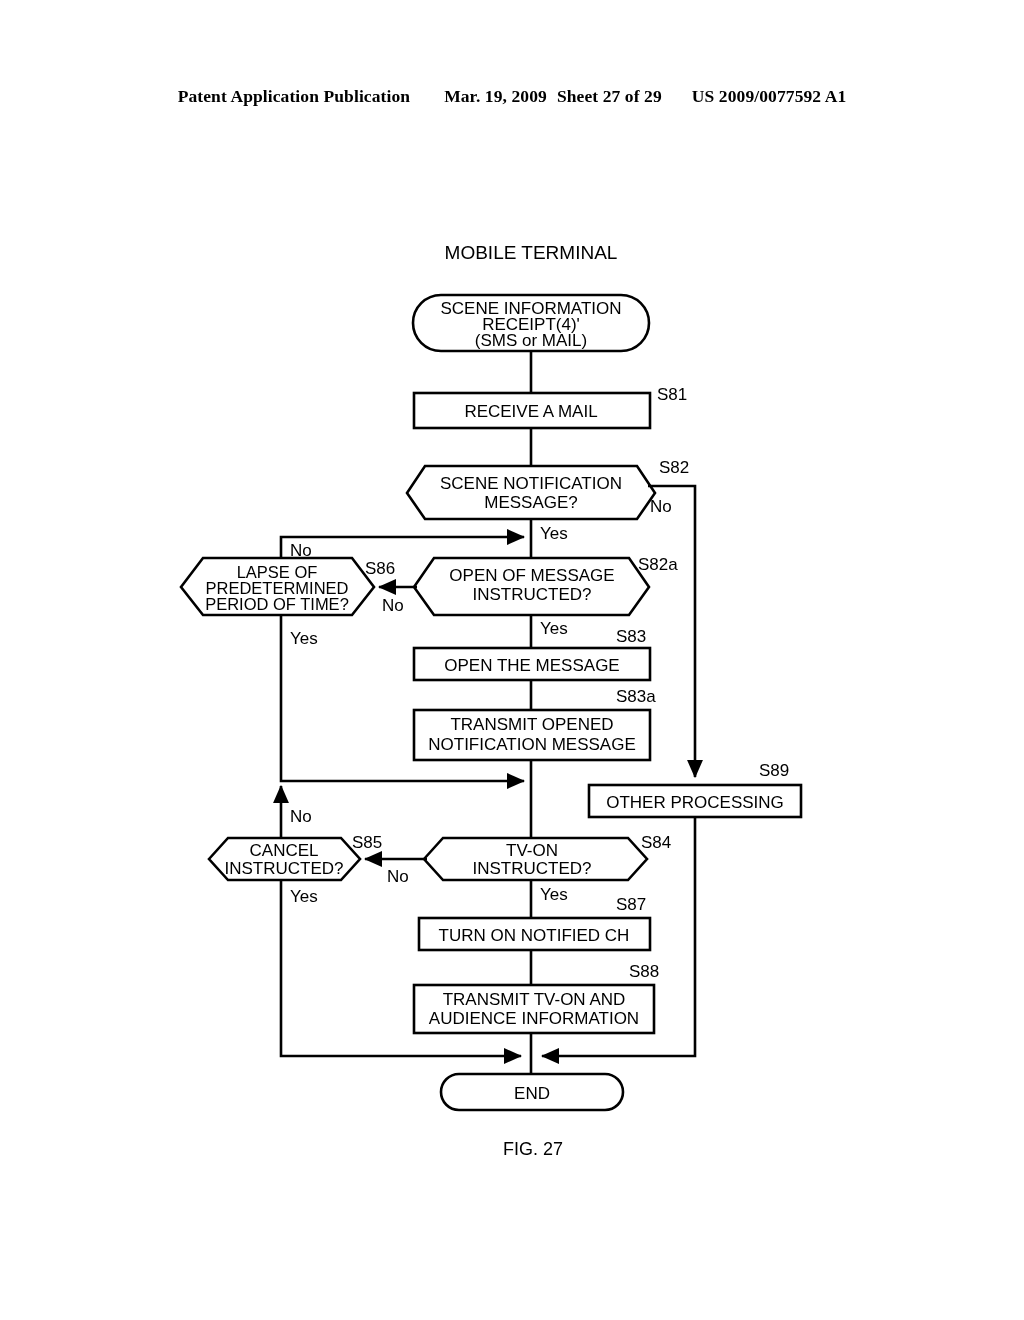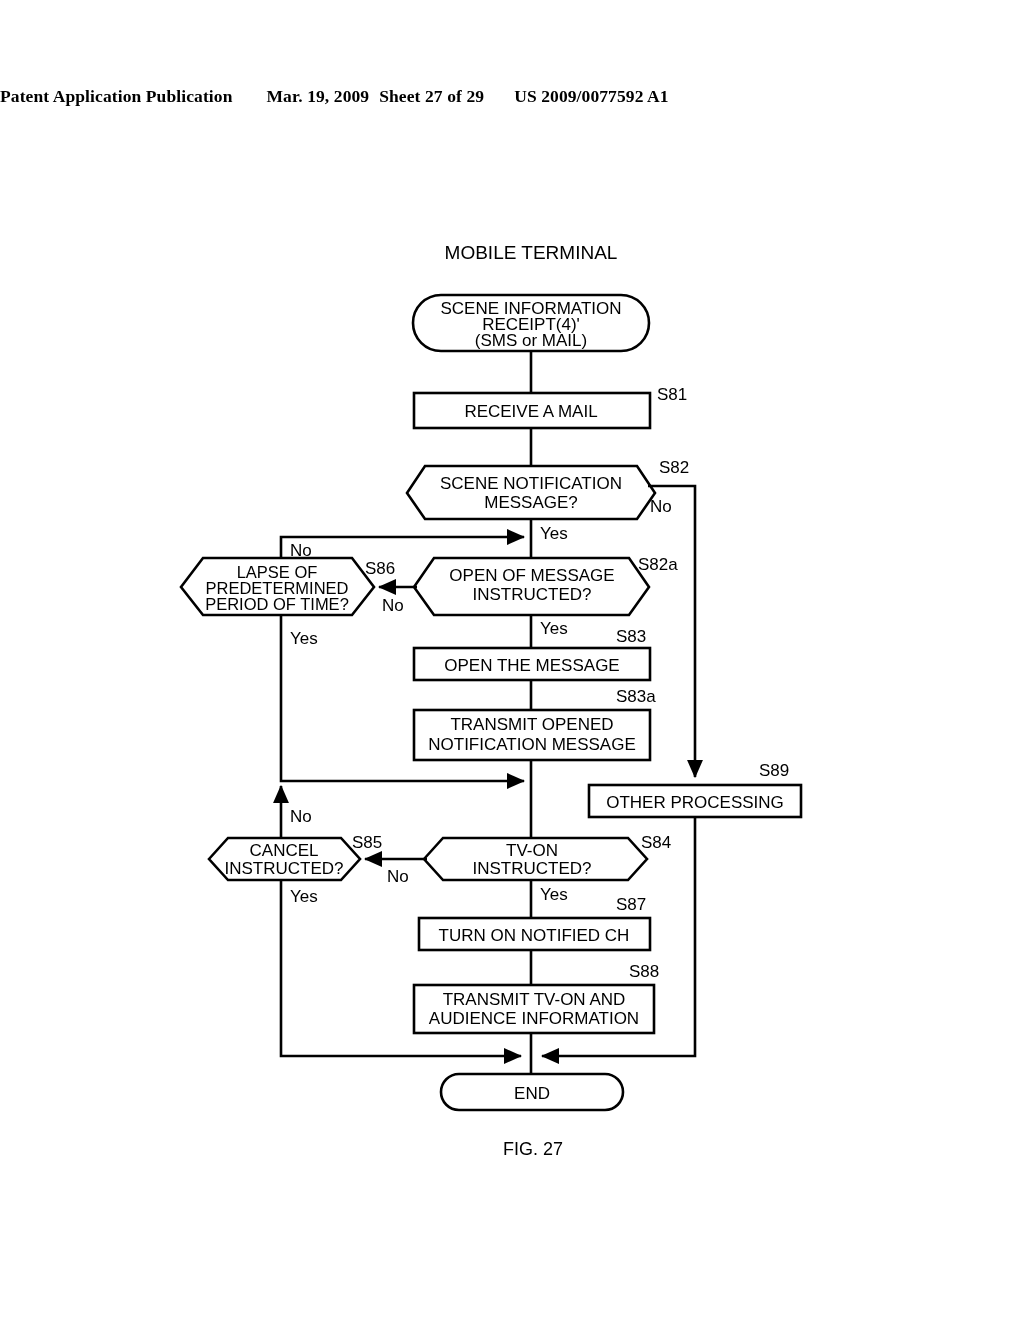--- a/index.html
+++ b/index.html
@@ -15,21 +15,21 @@
     color: #000000;
     overflow: hidden;
   }
 
   
   #patent-header {
     position: absolute;
     left: 0;
     top: 86px;
     width: 1024px;
-    text-align: left;
+    text-align: center;
     font-family: "Liberation Serif", serif;
     font-weight: bold;
     font-size: 17.5px;
     letter-spacing: 0.1px;
     white-space: nowrap;
   }
   #patent-header .seg { display: inline-block; vertical-align: baseline; }
   #patent-header .gap-a { display: inline-block; width: 34px; }
   #patent-header .gap-b { display: inline-block; width: 10px; }
   #patent-header .gap-c { display: inline-block; width: 30px; }

